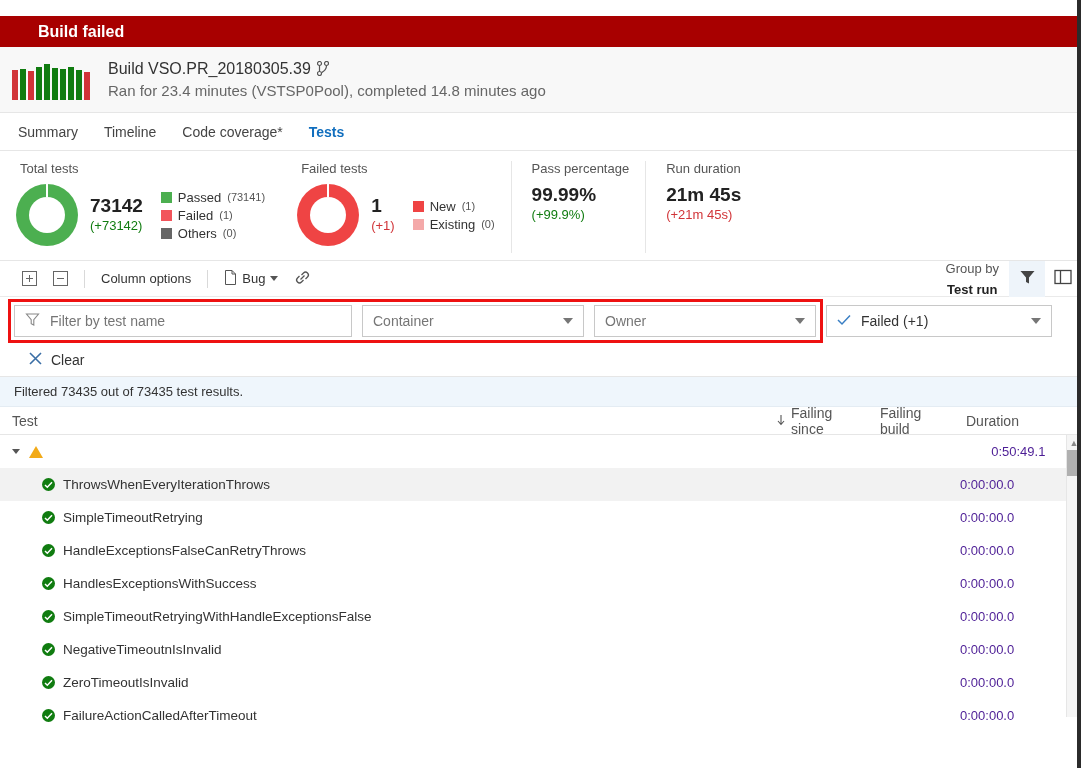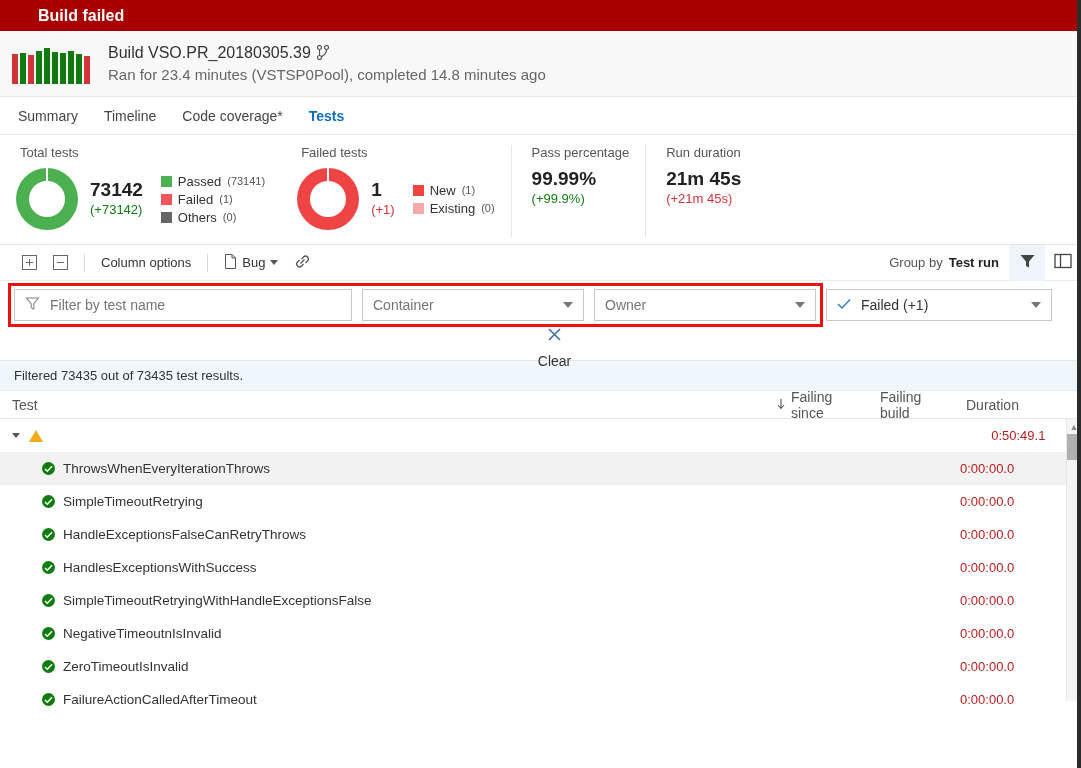--- a/index.html
+++ b/index.html
@@ -13,20 +13,21 @@
     color: #333333;
   }
 
   
   .banner {
     height: 31px;
     background: #a80000;
     display: flex;
     align-items: center;
     padding-left: 38px;
+    margin-top: 16px;
   }
   .banner-title {
     color: #ffffff;
     font-size: 16px;
     font-weight: bold;
   }
 
   
   .build-header {
     height: 66px;
@@ -174,21 +175,21 @@
     width: 7px; height: 1px; background: #666;
   }
   .sq-icon.plus::after {
     content: "";
     position: absolute; left: 6px; top: 3px;
     width: 1px; height: 7px; background: #666;
   }
   .cmd-spacer { flex: 1; }
   .groupby {
     display: flex; align-items: center; gap: 6px;
-    font-size: 13px; color: #555; padding-right: 10px;
+    font-size: 13px; color: #555; padding-right: 10px; flex-direction: column;
   }
   .groupby b { color: #222; font-weight: bold; }
   .icon-box {
     width: 36px; height: 36px;
     display: flex; align-items: center; justify-content: center;
     cursor: pointer;
   }
   .icon-box.active { background: #eef4fa; }
 
   
@@ -228,21 +229,20 @@
     height: 34px;
     display: flex;
     align-items: center;
     padding-left: 28px;
     gap: 8px;
     background: #fff;
     border-bottom: 1px solid #e6e6e6;
     font-size: 14px;
     color: #333;
     cursor: pointer;
-    flex-direction: column;
   }
 
   
   .filtered-bar {
     height: 30px;
     background: #eff6fc;
     display: flex;
     align-items: center;
     padding-left: 14px;
     font-size: 13px;
@@ -284,21 +284,21 @@
     gap: 8px;
     padding-left: 42px;
   }
   .row.group .cell-test {
     width: 770px;
     padding-left: 0;
     gap: 7px;
   }
   .row .cell-since { width: 104px; }
   .row .cell-fbuild { width: 86px; }
-  .row .cell-dur { width: 90px; font-size: 13px; color: #b91c1c; }
+  .row .cell-dur { width: 90px; font-size: 13px; color: #4c1d95; }
 
   .caret {
     width: 0; height: 0;
     border-left: 4.5px solid transparent;
     border-right: 4.5px solid transparent;
     border-top: 5.5px solid #555;
     margin-right: 2px;
   }
   .warn-tri {
     width: 0; height: 0;

